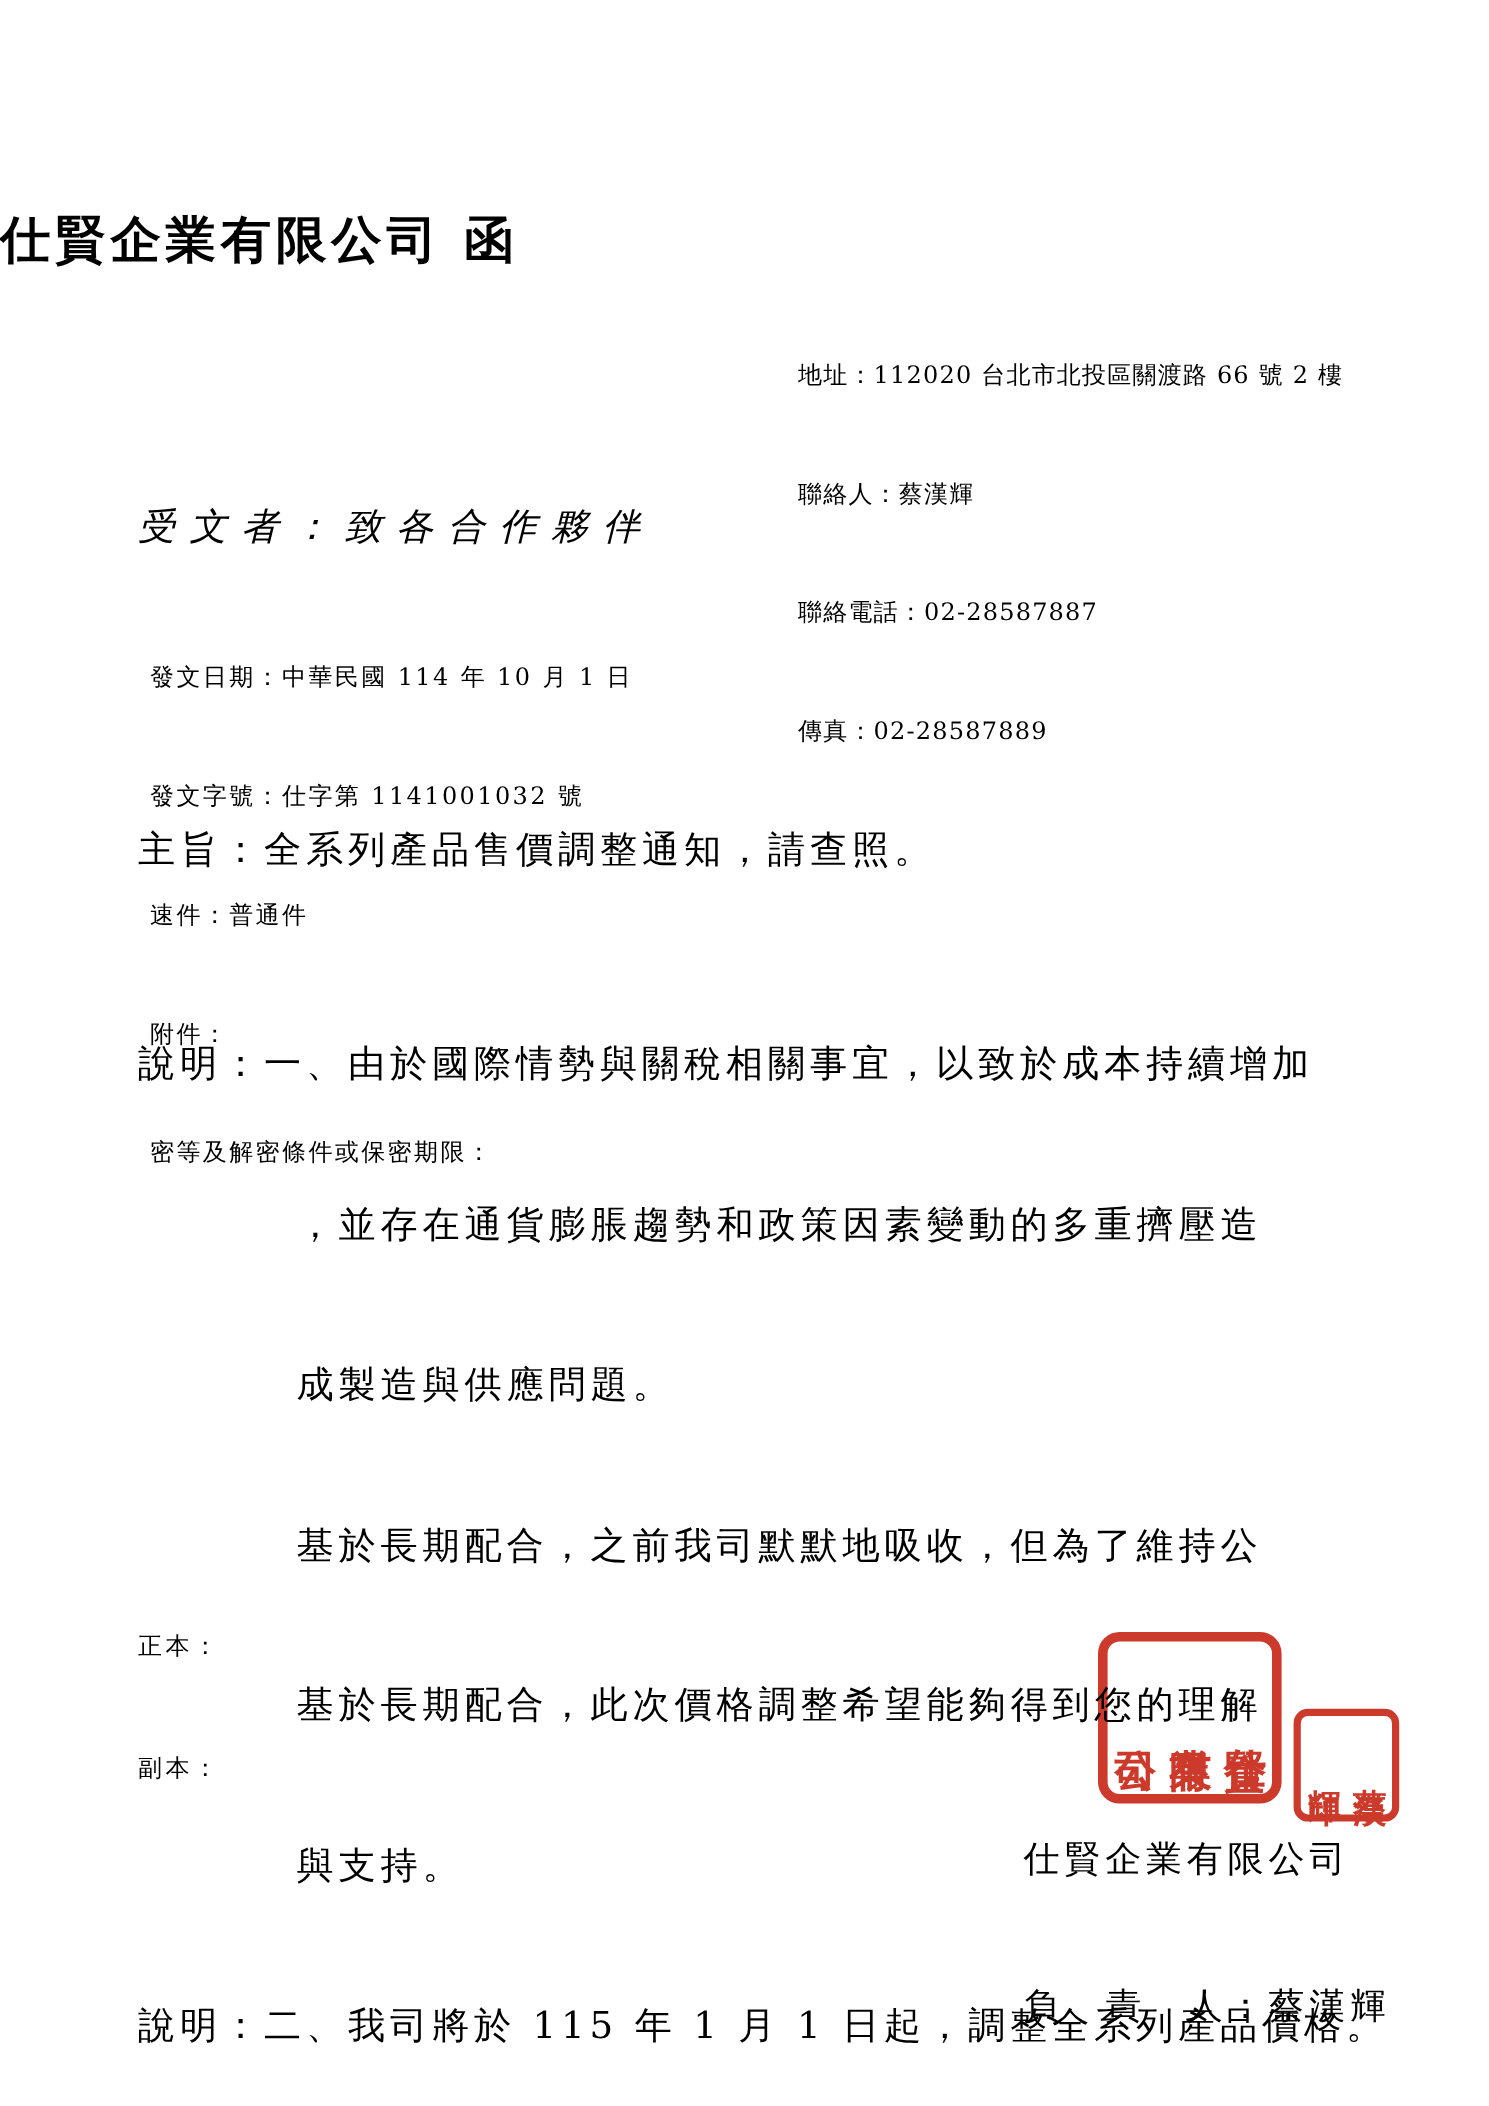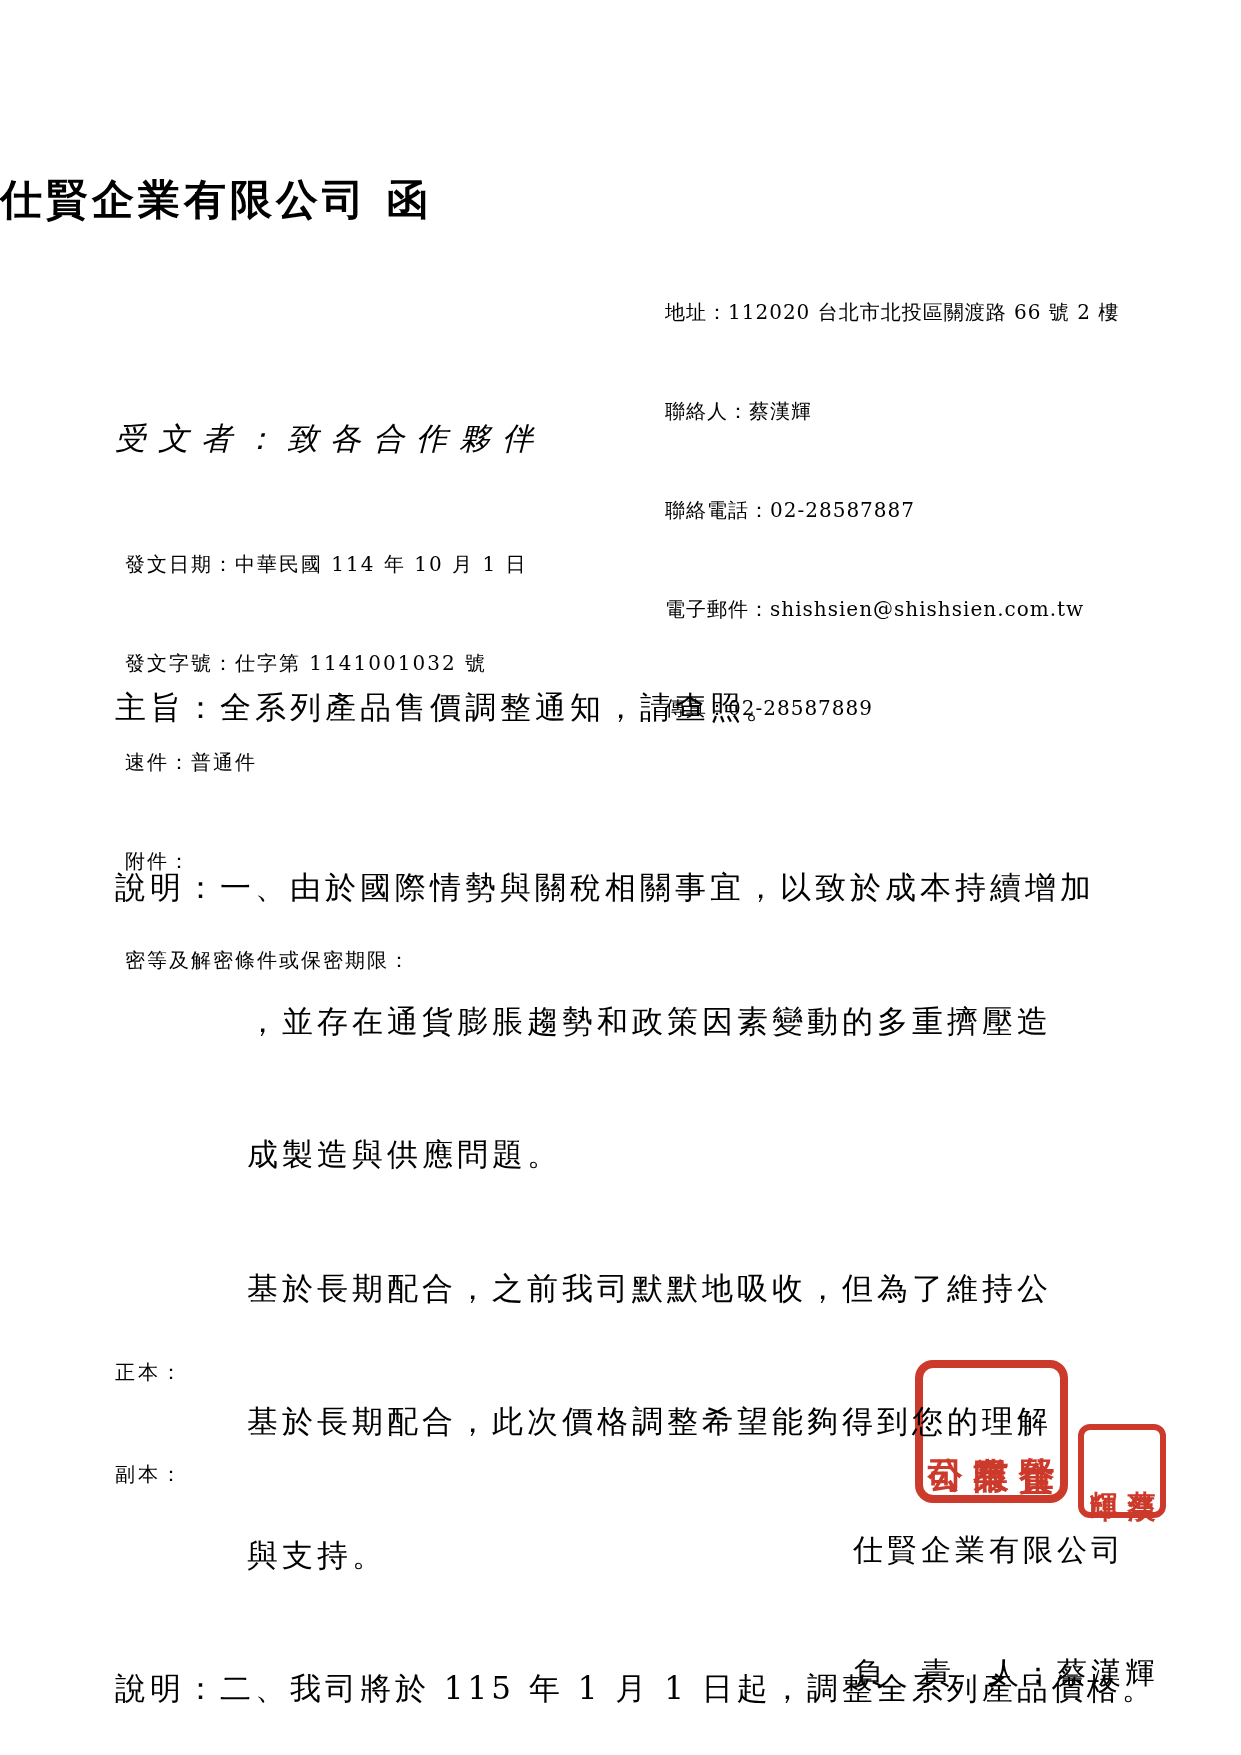--- a/index.html
+++ b/index.html
@@ -106,21 +106,20 @@
 <body style="--seal-color: #c8291a;">
 
 <div class="page">
 
   <div class="title">仕賢企業有限公司 函</div>
 
   <div class="contact">
     <div>地址：112020 台北市北投區關渡路 66 號 2 樓</div>
     <div>聯絡人：蔡漢輝</div>
     <div>聯絡電話：02-28587887</div>
-    <div>電子郵件：shishsien@shishsien.com.tw</div>
     <div>傳真：02-28587889</div>
   </div>
 
   <div class="recipient">受文者：致各合作夥伴</div>
 
   <div class="meta">
     <div>發文日期：中華民國 114 年 10 月 1 日</div>
     <div>發文字號：仕字第 1141001032 號</div>
     <div>速件：普通件</div>
     <div>附件：</div>

